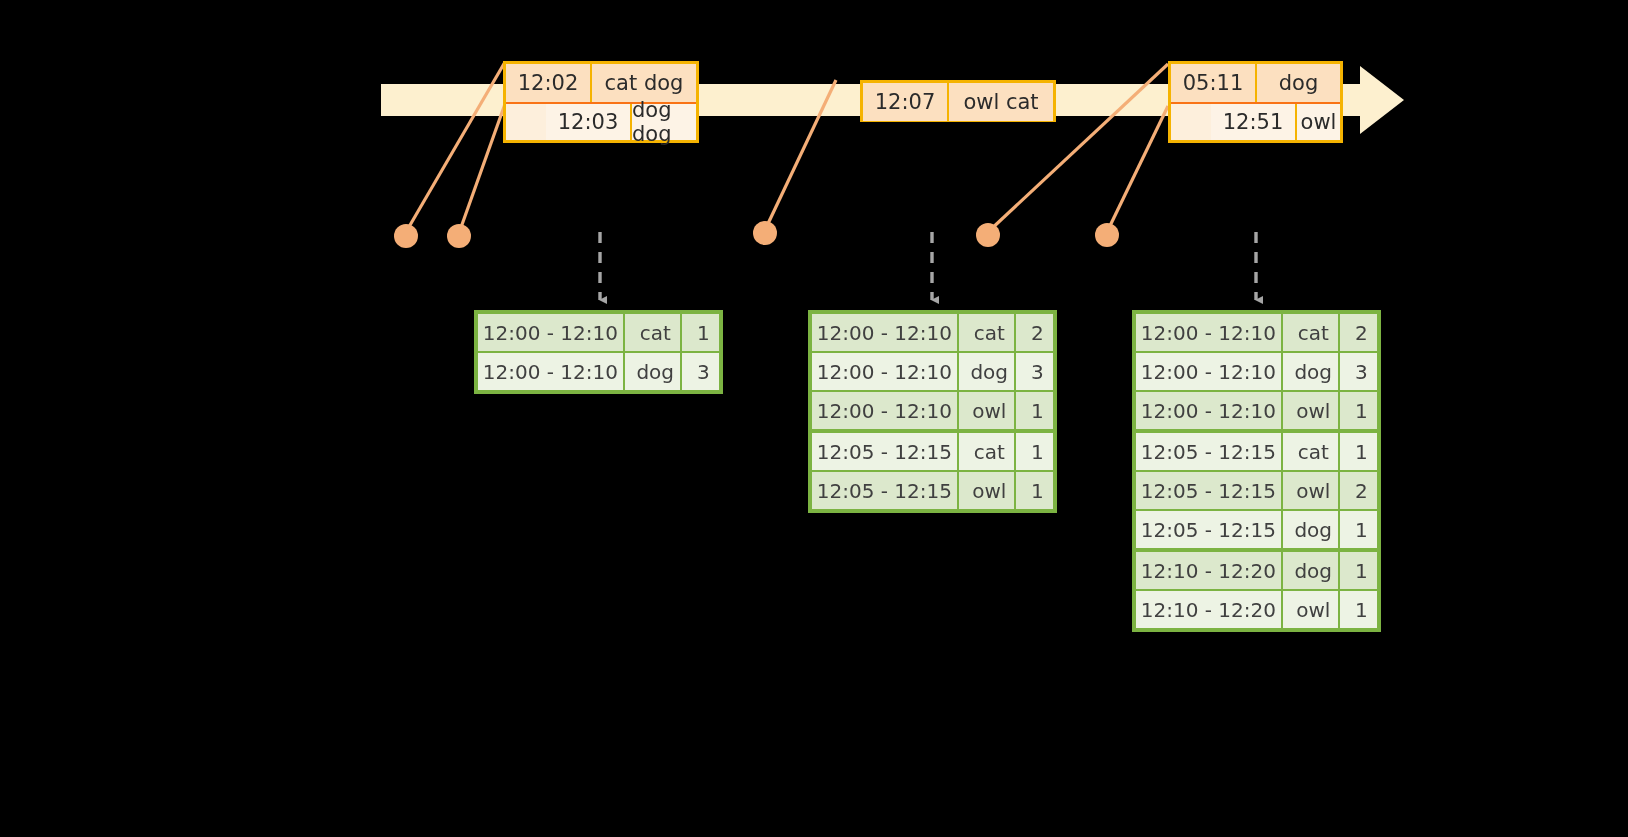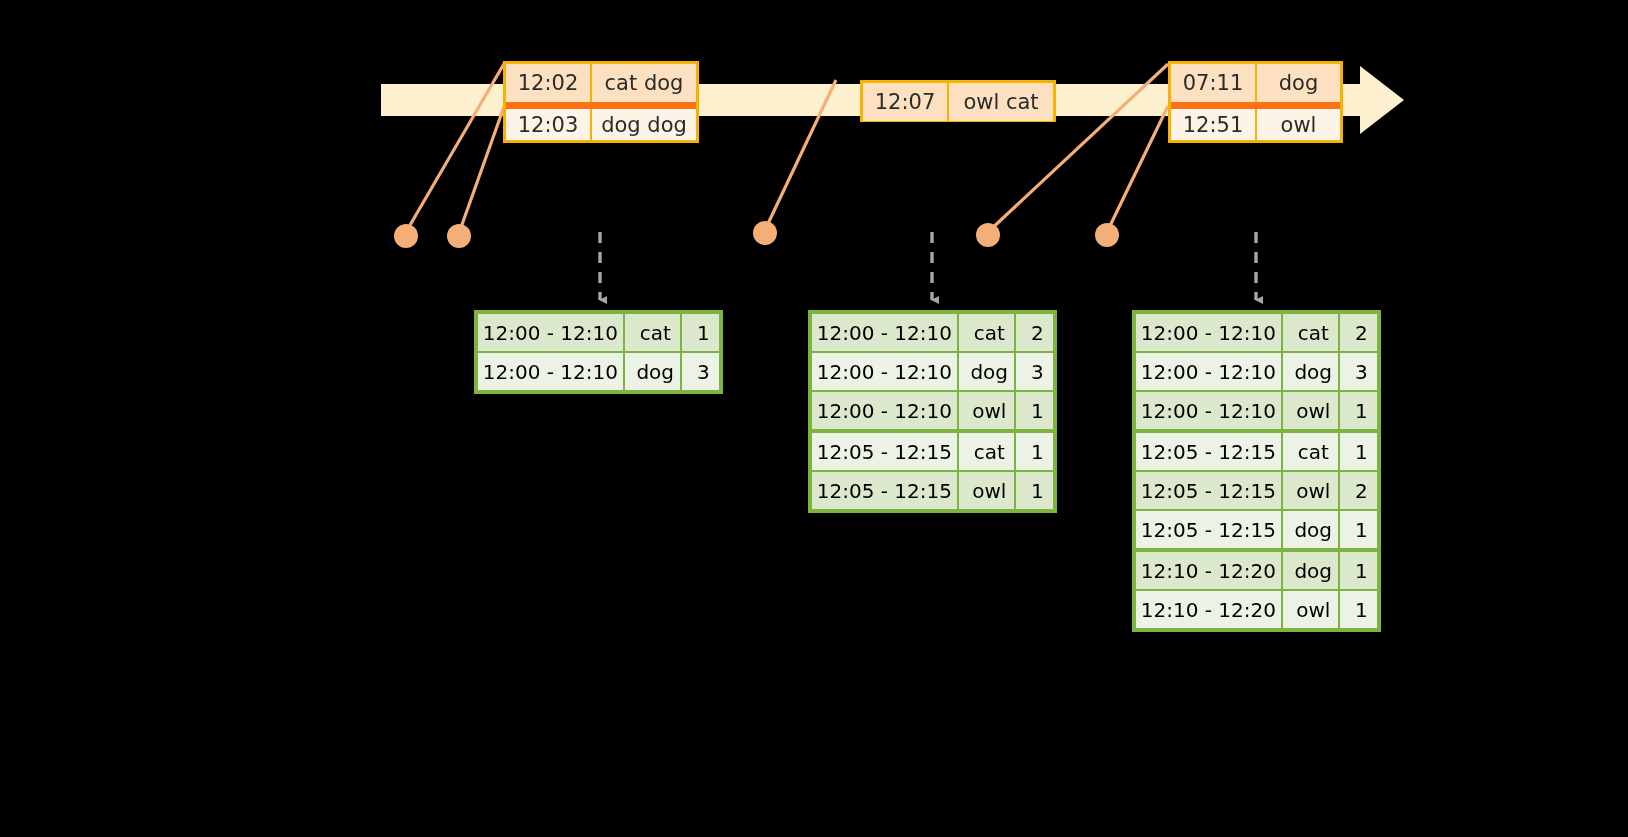--- a/index.html
+++ b/index.html
@@ -5,34 +5,34 @@
   html,body{margin:0;padding:0;background:#000;}
   body{width:1628px;height:837px;position:relative;overflow:hidden;
        font-family:"DejaVu Sans","Liberation Sans",sans-serif;}
   #stage{position:absolute;inset:0;}
   svg.layer{position:absolute;left:0;top:0;width:1628px;height:837px;pointer-events:none;}
 
   
   .evt{position:absolute;border:3px solid #F5B301;box-sizing:border-box;
        background:#FDEFDC;}
   .evt .row{display:flex;height:38px;box-sizing:border-box;}
-  .evt .row + .row{border-top:7px solid #f97316;}
+  .evt .row + .row{border-top:2px solid #f97316;padding-left:40px;}
   .evt .row.shade .c{background:#FCE0C0;}
   .evt .c{display:flex;align-items:center;justify-content:center;
           font-size:21px;color:#2b2b2b;background:#FDF3E6;box-sizing:border-box;}
   .evt .c.time{width:86px;border-right:2px solid #F5B301;}
   .evt .c.words{flex:1;}
 
   
   .tbl{position:absolute;border:4px solid #7CB342;box-sizing:border-box;
        background:#7CB342;}
   .tbl .trow{display:flex;height:37px;box-sizing:border-box;}
   .tbl .trow + .trow{margin-top:2px;}
   .tbl .tc{display:flex;align-items:center;justify-content:center;
-           font-size:20px;color:#000000;background:#EDF3E4;box-sizing:border-box;}
+           font-size:20px;color:#404040;background:#EDF3E4;box-sizing:border-box;}
   .tbl .trow.alt .tc{background:#DCE8CC;}
   .tbl .tc + .tc{margin-left:2px;padding-left:6px;}
   .tbl .tc.win{width:148px;}
   .tbl .tc.word{width:56px;}
   .tbl .tc.cnt{width:38px;}
 </style>
 </head>
 <body>
 
 <div id="stage">
@@ -85,21 +85,21 @@
 
   <div class="evt" style="left:860px;top:80px;width:196px;height:42px;">
     <div class="row shade">
       <div class="c time">12:07</div>
       <div class="c words">owl cat</div>
     </div>
   </div>
 
   <div class="evt" style="left:1168px;top:61px;width:175px;height:82px;">
     <div class="row shade">
-      <div class="c time">07:11</div>
+      <div class="c time">05:11</div>
       <div class="c words">dog</div>
     </div>
     <div class="row">
       <div class="c time">12:51</div>
       <div class="c words">owl</div>
     </div>
   </div>
 
   <div class="tbl" style="left:474px;top:310px;width:249px;">
     <div class="trow alt">

